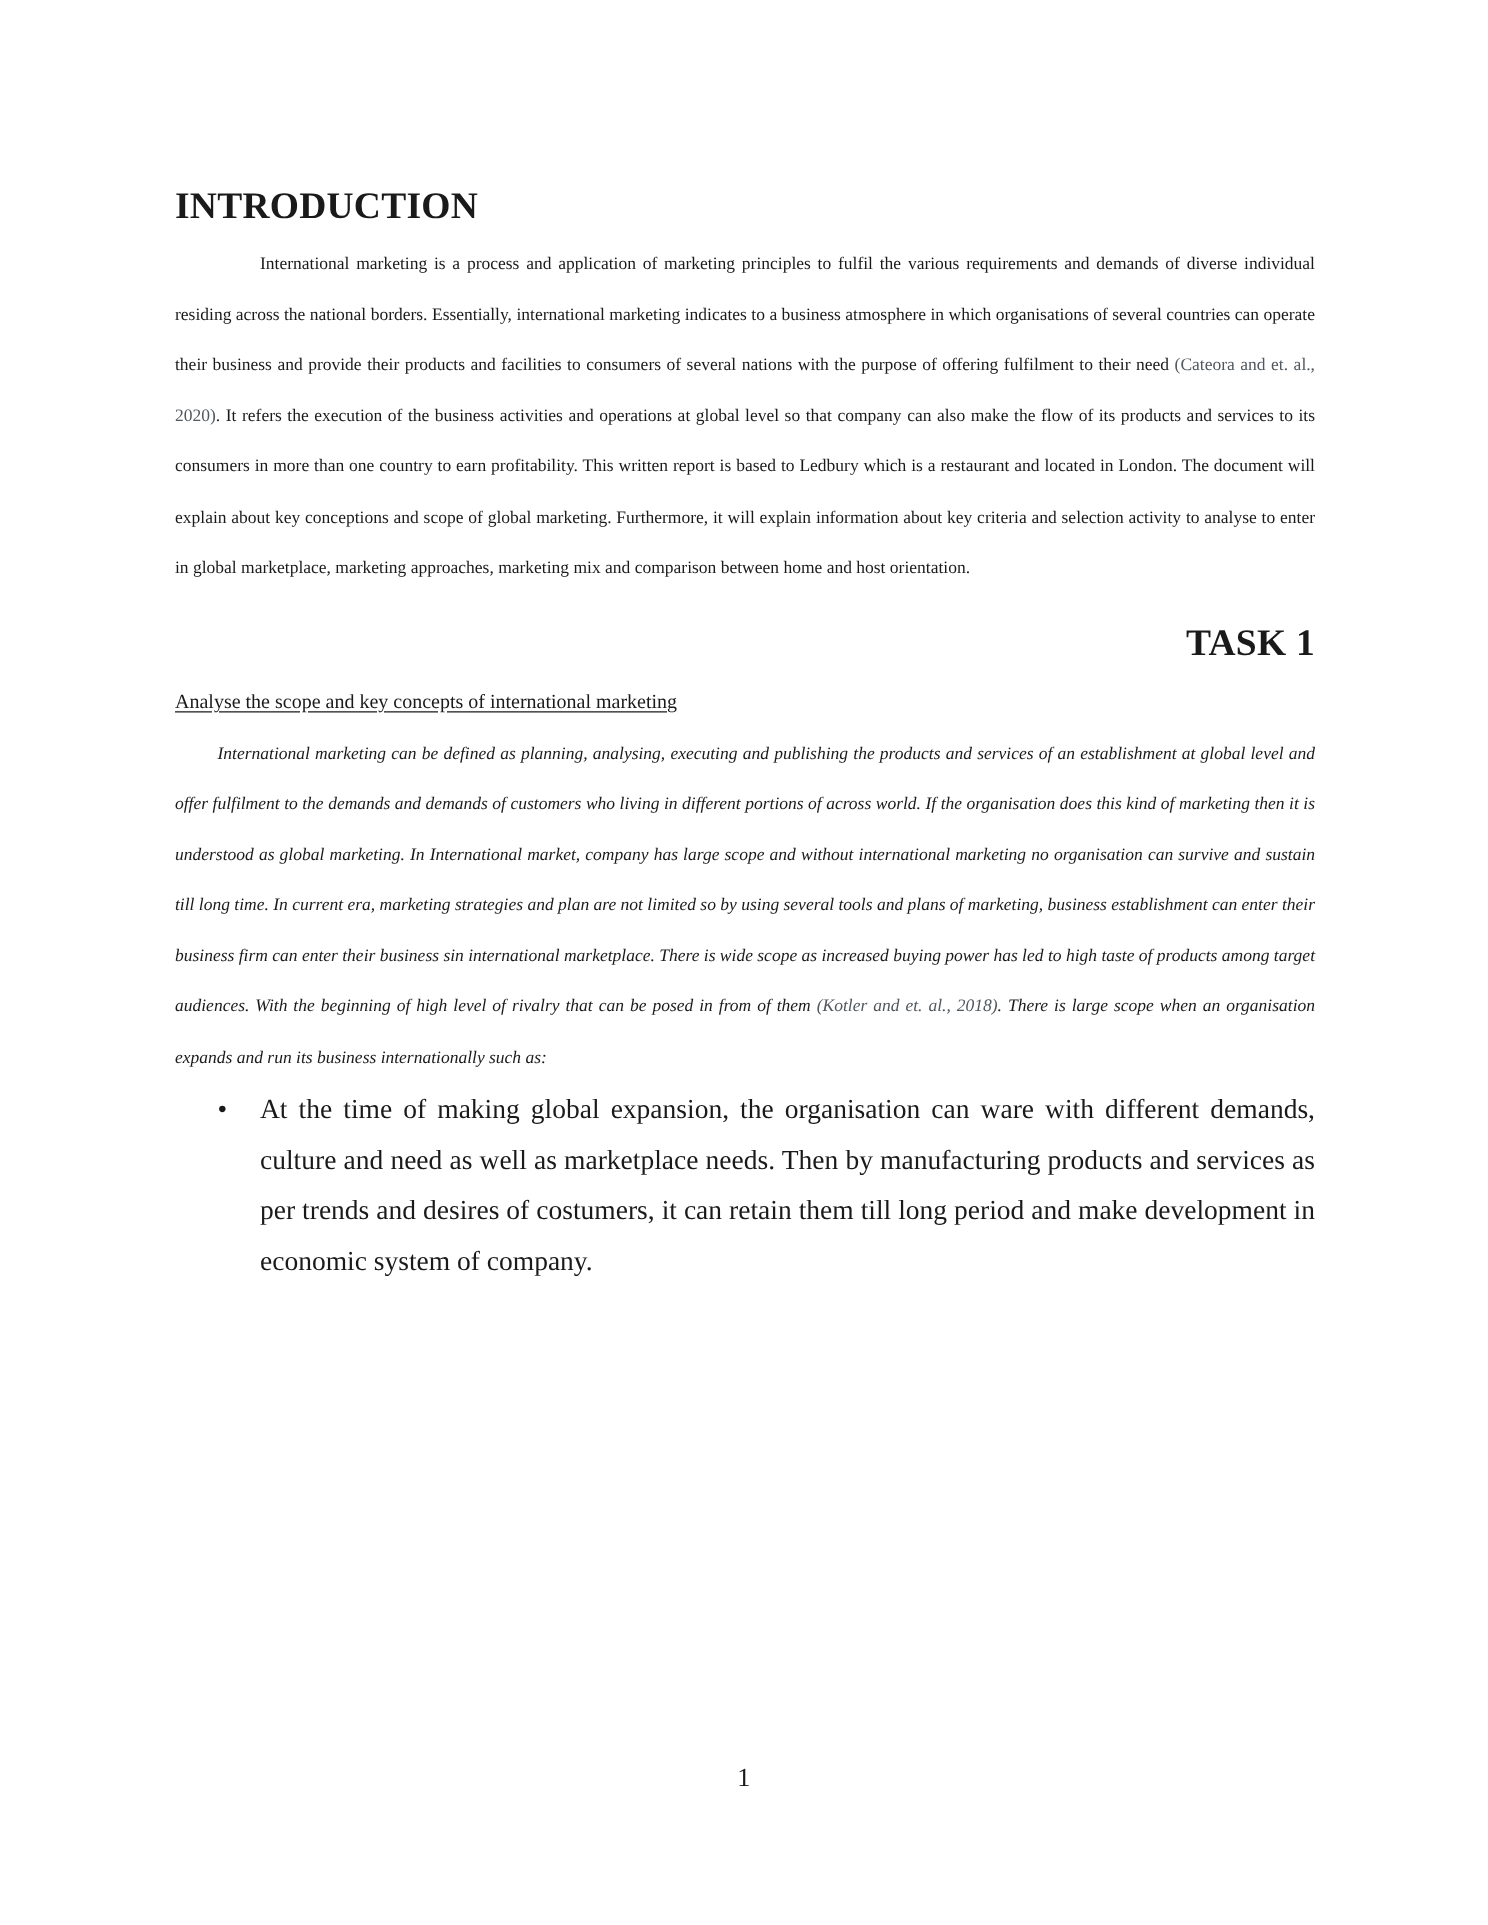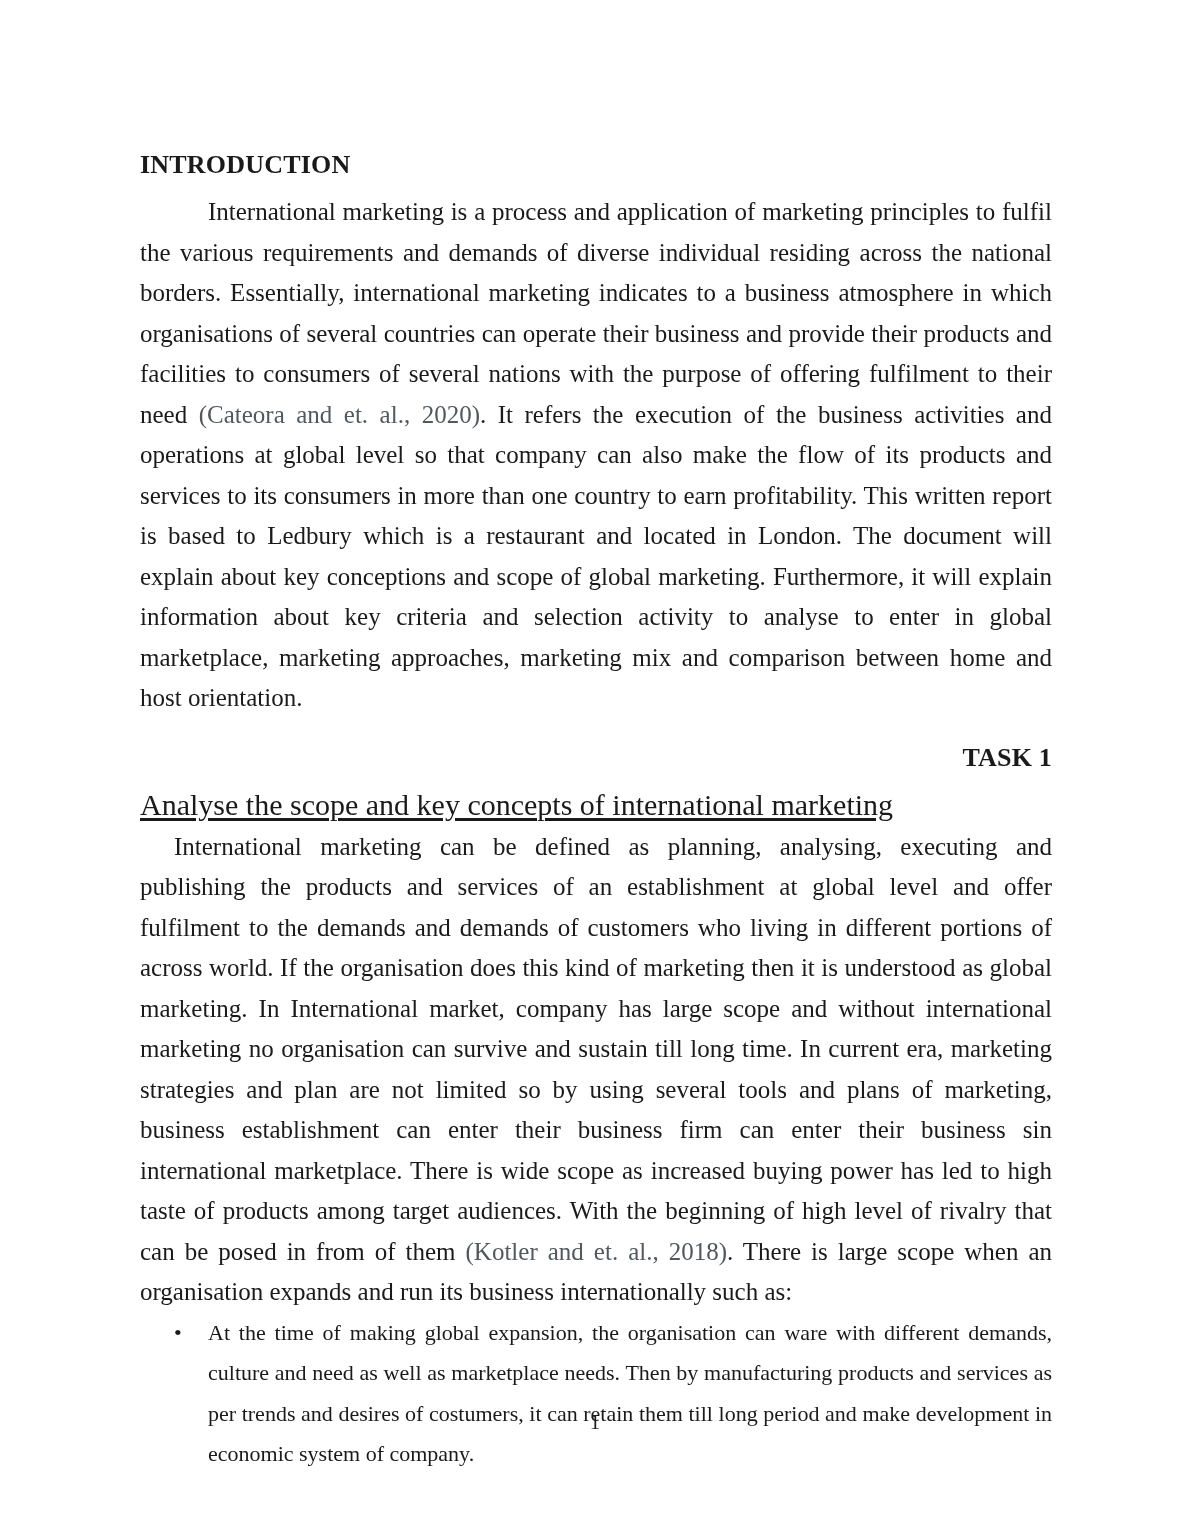--- a/index.html
+++ b/index.html
@@ -16,47 +16,47 @@
     color: #1a1a1a;
     overflow: hidden;
   }
   .text-block {
     position: absolute;
     left: 140px;
     top: 150px;
     width: 912px;
   }
   .doc-heading {
-    font-size: 26px;
+    font-size: 30px;
     font-weight: bold;
     line-height: 30px;
     margin: 0 0 12px 0;
     letter-spacing: 0.2px;
   }
   .doc-heading.task {
     margin-top: 24px;
     margin-bottom: 0;
     text-align: right;
   }
   .doc-subheading {
-    font-size: 30px;
+    font-size: 16px;
     font-weight: normal;
     line-height: 28px;
     margin: 18px 0 8px 0;
     text-decoration: underline;
     text-underline-offset: 3px;
   }
   .para {
-    font-size: 25px;
+    font-size: 14px;
     line-height: 40.5px;
     text-align: justify;
     margin: 0;
   }
   .para.indent-large { text-indent: 68px; }
-  .para.indent-small { text-indent: 34px; }
+  .para.indent-small { text-indent: 34px; font-style: italic; }
   .seg-citation {  }
   ul.bullet-list {
     margin: 0;
     padding: 0;
     list-style: none;
   }
   ul.bullet-list li {
     position: relative;
     padding-left: 68px;
     font-size: 22px;

